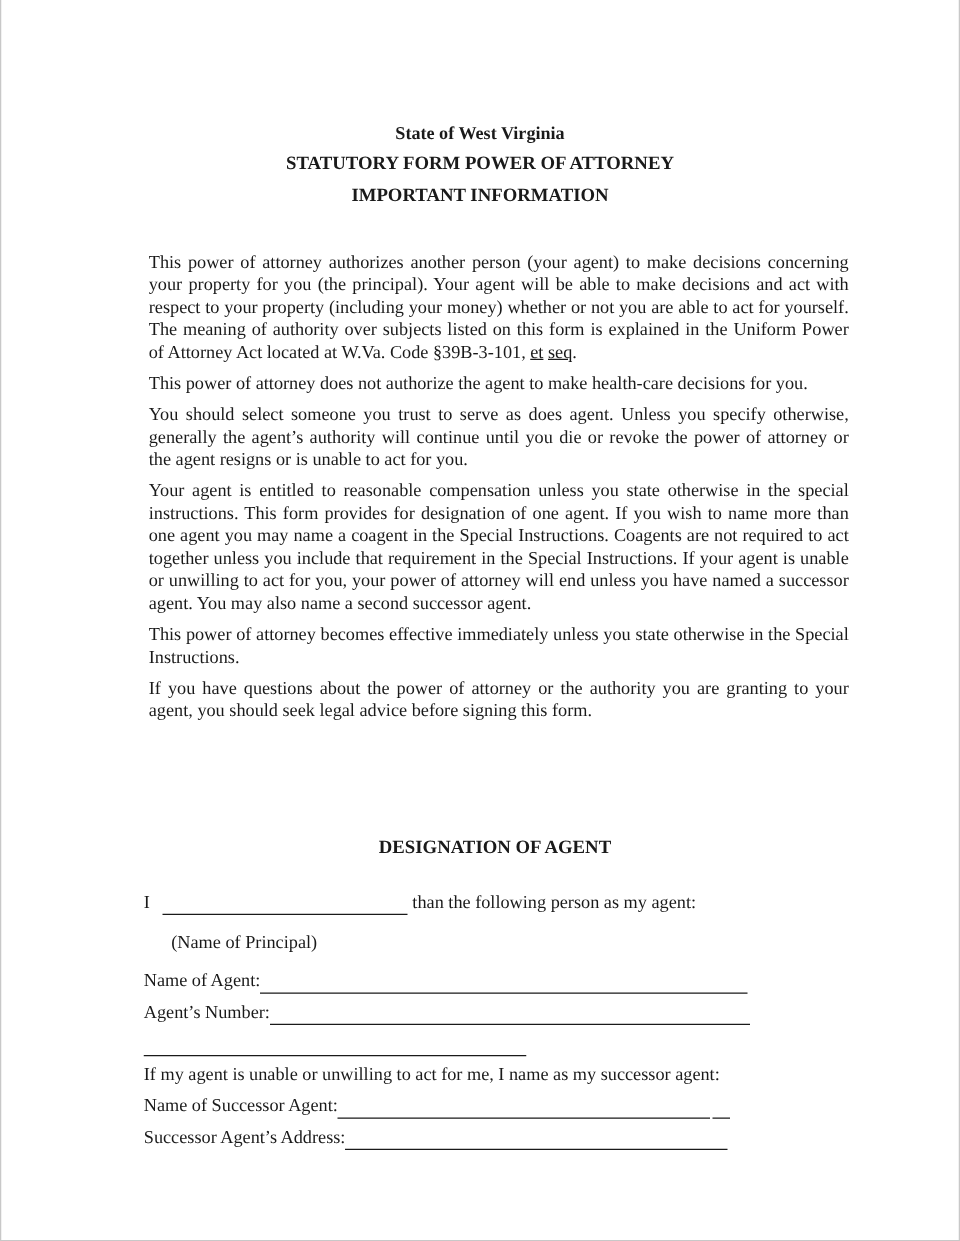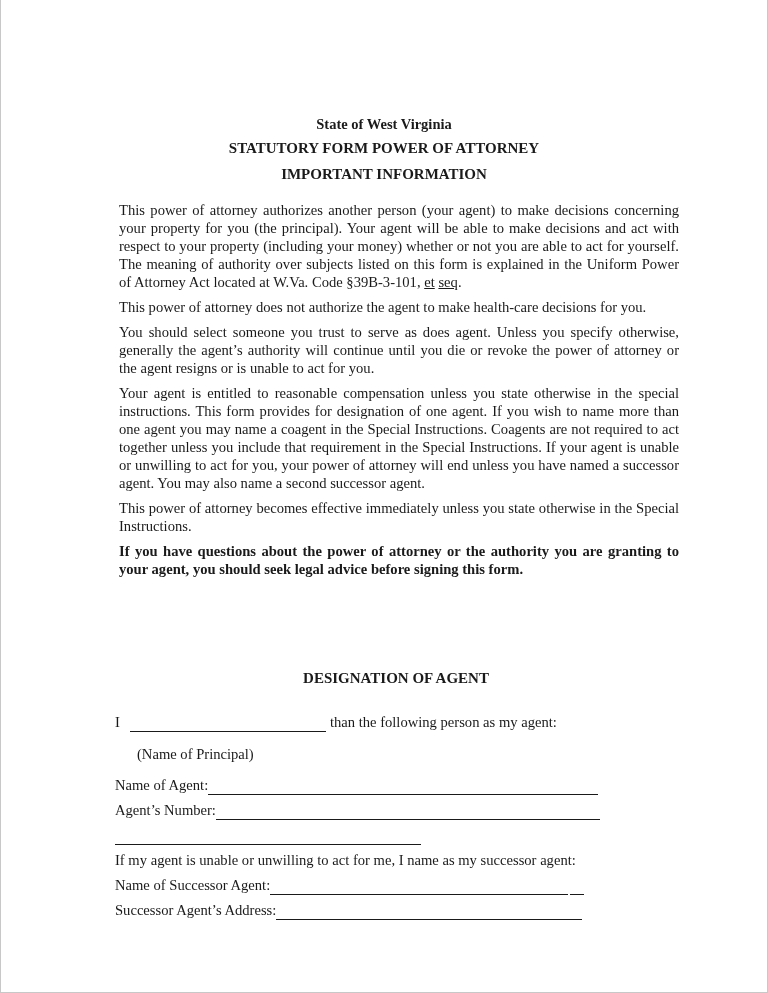--- a/index.html
+++ b/index.html
@@ -22,21 +22,20 @@
       border-bottom: 1px solid #c8c8c8;
       font-family: "DejaVu Serif", "Liberation Serif", serif;
       color: #1a1a1a;
     }
     .header {
       position: absolute;
       top: 97px;
       left: 0;
       width: 766px;
       text-align: center;
-      margin-top: 17px;
     }
     .h-state {
       font-family: "Liberation Serif", serif;
       font-weight: bold;
       font-size: 14.5px;
       line-height: 20px;
       height: 22px;
     }
     .h-title, .h-sub {
       font-family: "Liberation Serif", serif;
@@ -52,21 +51,21 @@
       width: 575px;
       font-family: "Liberation Serif", serif;
       font-size: 14.6px;
       line-height: 18px;
       text-align: justify;
     }
     .body-text p {
       margin: 0 0 7px 15px;
     }
     .body-text p.bold {
-      font-weight: bold;
+      font-weight: normal;
     }
     .u { text-decoration: underline; }
 
     .designation-title {
       position: absolute;
       top: 668px;
       left: 0;
       width: 790px;
       text-align: center;
       font-family: "Liberation Serif", serif;

